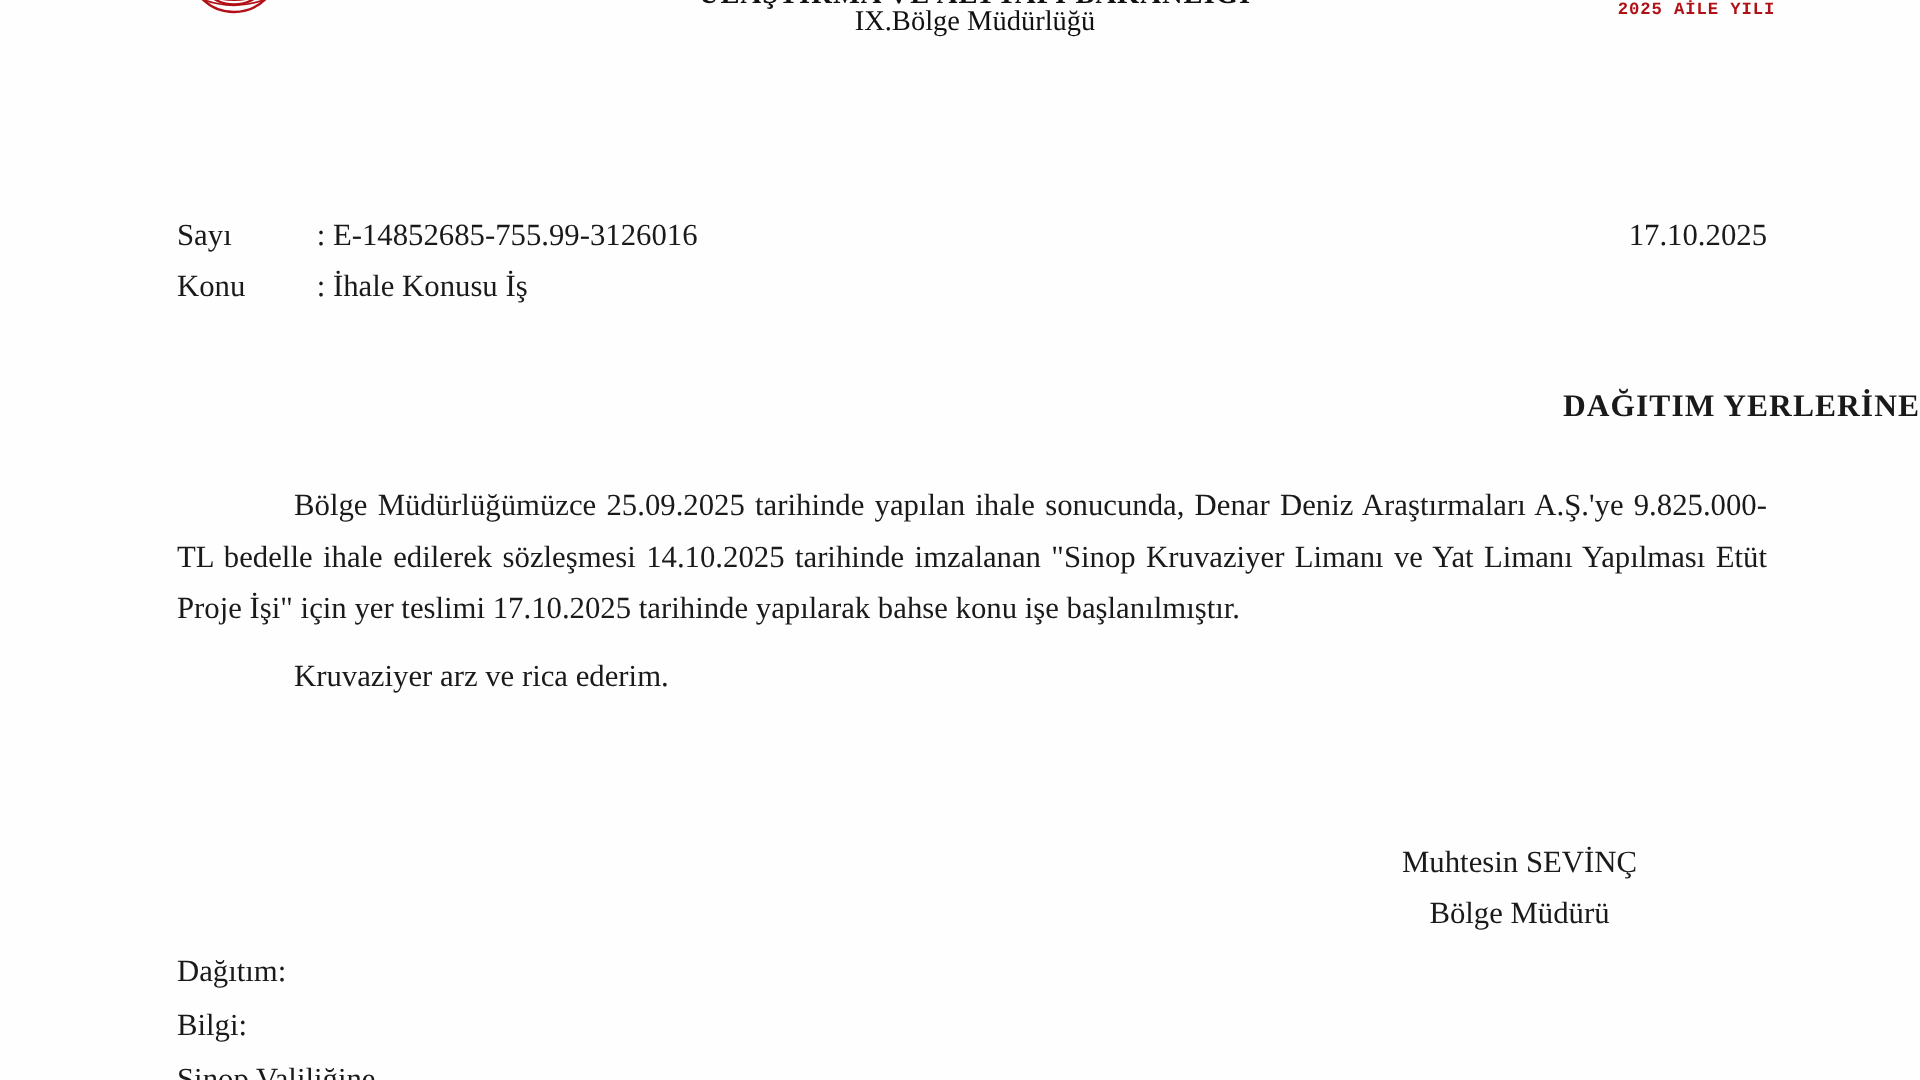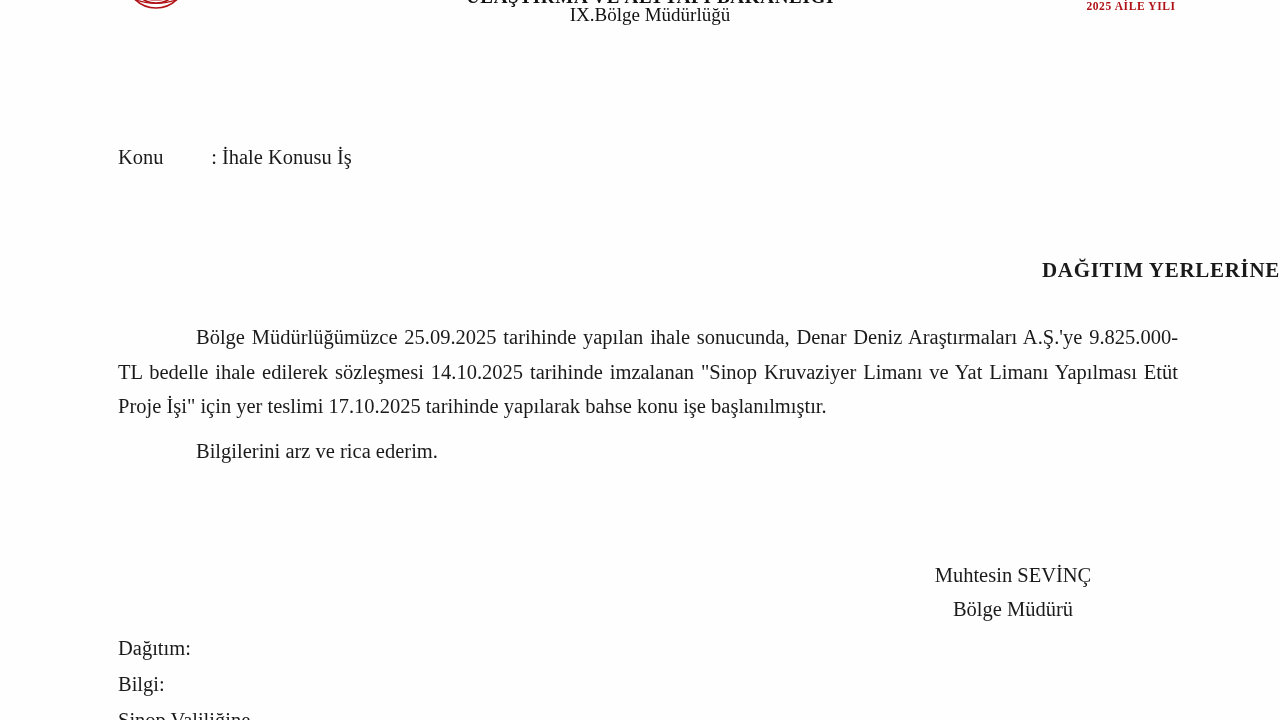--- a/index.html
+++ b/index.html
@@ -48,21 +48,21 @@
     height: 80px;
     overflow: hidden;
     text-align: center;
   }
 
   .emblem-right .family-year {
     position: absolute;
     left: 0;
     top: 36px;
     width: 150px;
-    font-family: Liberation Serif, serif;
+    font-family: Liberation Mono, monospace;
     font-size: 11.5px;
     font-weight: bold;
     letter-spacing: 0.6px;
     color: #b01116;
   }
 
   .ministry-title {
     position: absolute;
     left: 340px;
     top: -14px;
@@ -211,30 +211,35 @@
           <path d="M62 4 q13 10 13 22 q0 -12 13 -22 q-7 14 -13 16 q-6 -2 -13 -16 z"></path>
           <ellipse cx="75" cy="18" rx="4" ry="6"></ellipse>
         </g>
       </svg>
       <div class="family-year">2025 AİLE YILI</div>
     </div>
   </div>
 
   <div class="meta">
     <div class="meta-row">
+      <span class="meta-label">Sayı</span>
+      <span class="meta-value">: E-14852685-755.99-3126016</span>
+      <span class="meta-date">17.10.2025</span>
+    </div>
+    <div class="meta-row">
       <span class="meta-label">Konu</span>
       <span class="meta-value">: İhale Konusu İş</span>
     </div>
   </div>
 
   <div class="dist-heading">DAĞITIM YERLERİNE</div>
 
   <div class="body-text">
     <p>Bölge Müdürlüğümüzce 25.09.2025 tarihinde yapılan ihale sonucunda, Denar Deniz Araştırmaları A.Ş.'ye 9.825.000-TL bedelle ihale edilerek sözleşmesi 14.10.2025 tarihinde imzalanan "Sinop Kruvaziyer Limanı ve Yat Limanı Yapılması Etüt Proje İşi" için yer teslimi 17.10.2025 tarihinde yapılarak bahse konu işe başlanılmıştır.</p>
-    <p class="second">Bilgilerini arz ve rica ederim.</p>
+    <p class="second">Kruvaziyer arz ve rica ederim.</p>
   </div>
 
   <div class="signature">
     <div>Muhtesin SEVİNÇ</div>
     <div>Bölge Müdürü</div>
   </div>
 
   <div class="footer">
     <div>Dağıtım:</div>
     <div>Bilgi:</div>

